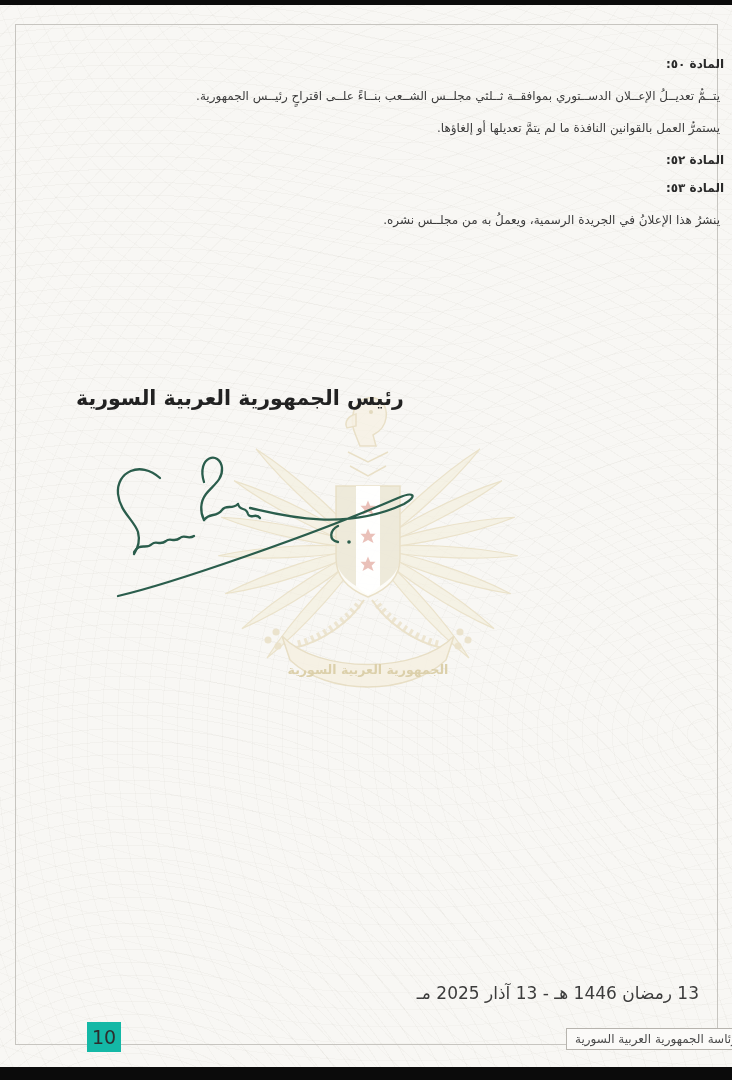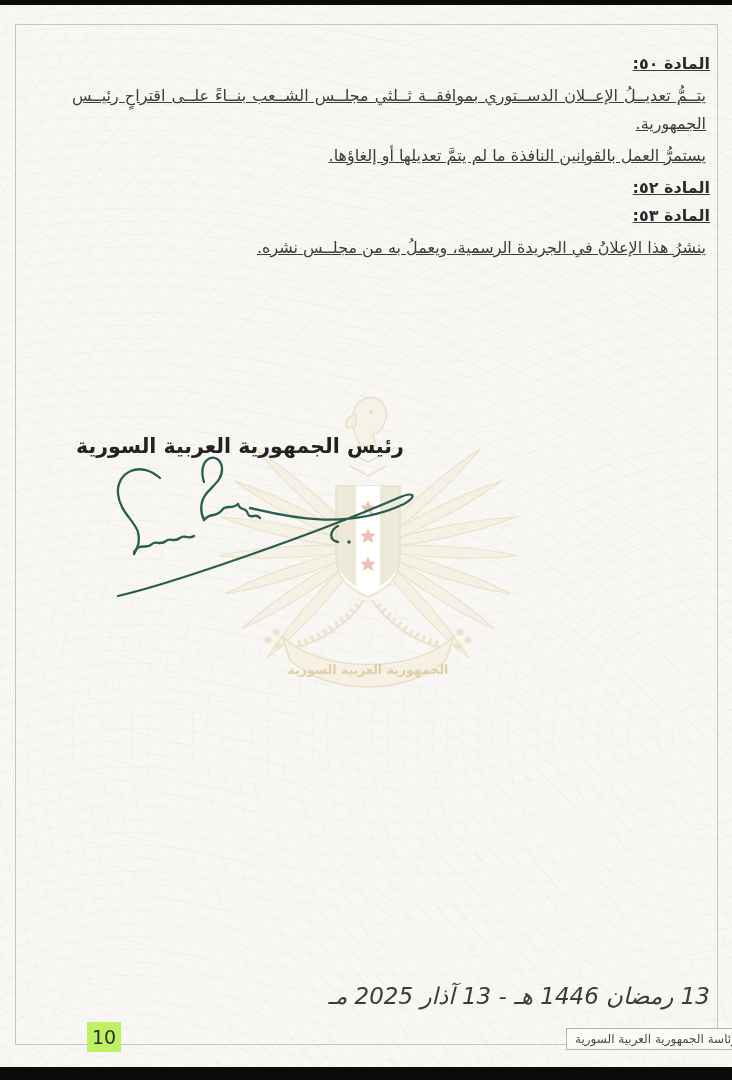--- a/index.html
+++ b/index.html
@@ -21,40 +21,40 @@
       repeating-radial-gradient(circle at 55% -12%, rgba(168,163,148,0.05) 0 1px, transparent 1px 17px);
   }
   .bar{position:absolute;left:0;width:732px;background:#0b0b0b;z-index:6;}
   .bar.top{top:0;height:5px;}
   .bar.bottom{top:1067px;height:13px;}
   .frame{
     position:absolute;left:15px;top:24px;width:701px;height:1019px;
     border:1px solid #c7c5c0;z-index:1;pointer-events:none;
   }
   .articles{
-    position:absolute;left:68px;top:50px;width:642px;z-index:2;
+    position:absolute;left:82px;top:50px;width:642px;z-index:2;
     direction:rtl;text-align:justify;
-    font-size:16px;line-height:28px;color:#3c3c3c;text-decoration:underline;
+    font-size:12px;line-height:28px;color:#3c3c3c;
   }
   .art-heading{font-weight:700;color:#2b2b2b;text-align:right;}
   .art-body{margin:4px;}
   .sig-title{
     position:absolute;left:76px;top:386px;z-index:3;
     direction:rtl;white-space:nowrap;
-    font-size:20.5px;font-weight:700;color:#222;margin-top:48px;
+    font-size:20.5px;font-weight:700;color:#222;
   }
   .watermark{position:absolute;left:198px;top:390px;width:340px;height:322px;z-index:1;}
   .signature{position:absolute;left:100px;top:448px;width:330px;height:160px;z-index:4;}
   .date-line{
-    position:absolute;right:22px;top:983px;z-index:2;
-    direction:rtl;font-size:23px;color:#3c3c3c;white-space:nowrap;font-style:italic;
+    position:absolute;right:33px;top:983px;z-index:2;
+    direction:rtl;font-size:17px;color:#3c3c3c;white-space:nowrap;
   }
   .page-number-box{
     position:absolute;left:87px;top:1022px;width:34px;height:30px;z-index:3;
-    background:#bef264;display:flex;align-items:center;justify-content:center;
+    background:#14b8a6;display:flex;align-items:center;justify-content:center;
     font-size:19px;color:#2d2d2d;
   }
   .footer-label-box{
     position:absolute;left:566px;top:1028px;z-index:3;
     background:#fbfaf8;border:1px solid #b7b4ae;
     padding:3px 8px;direction:rtl;white-space:nowrap;
     font-size:12px;color:#4a4a4a;
   }
 </style>
 </head>

